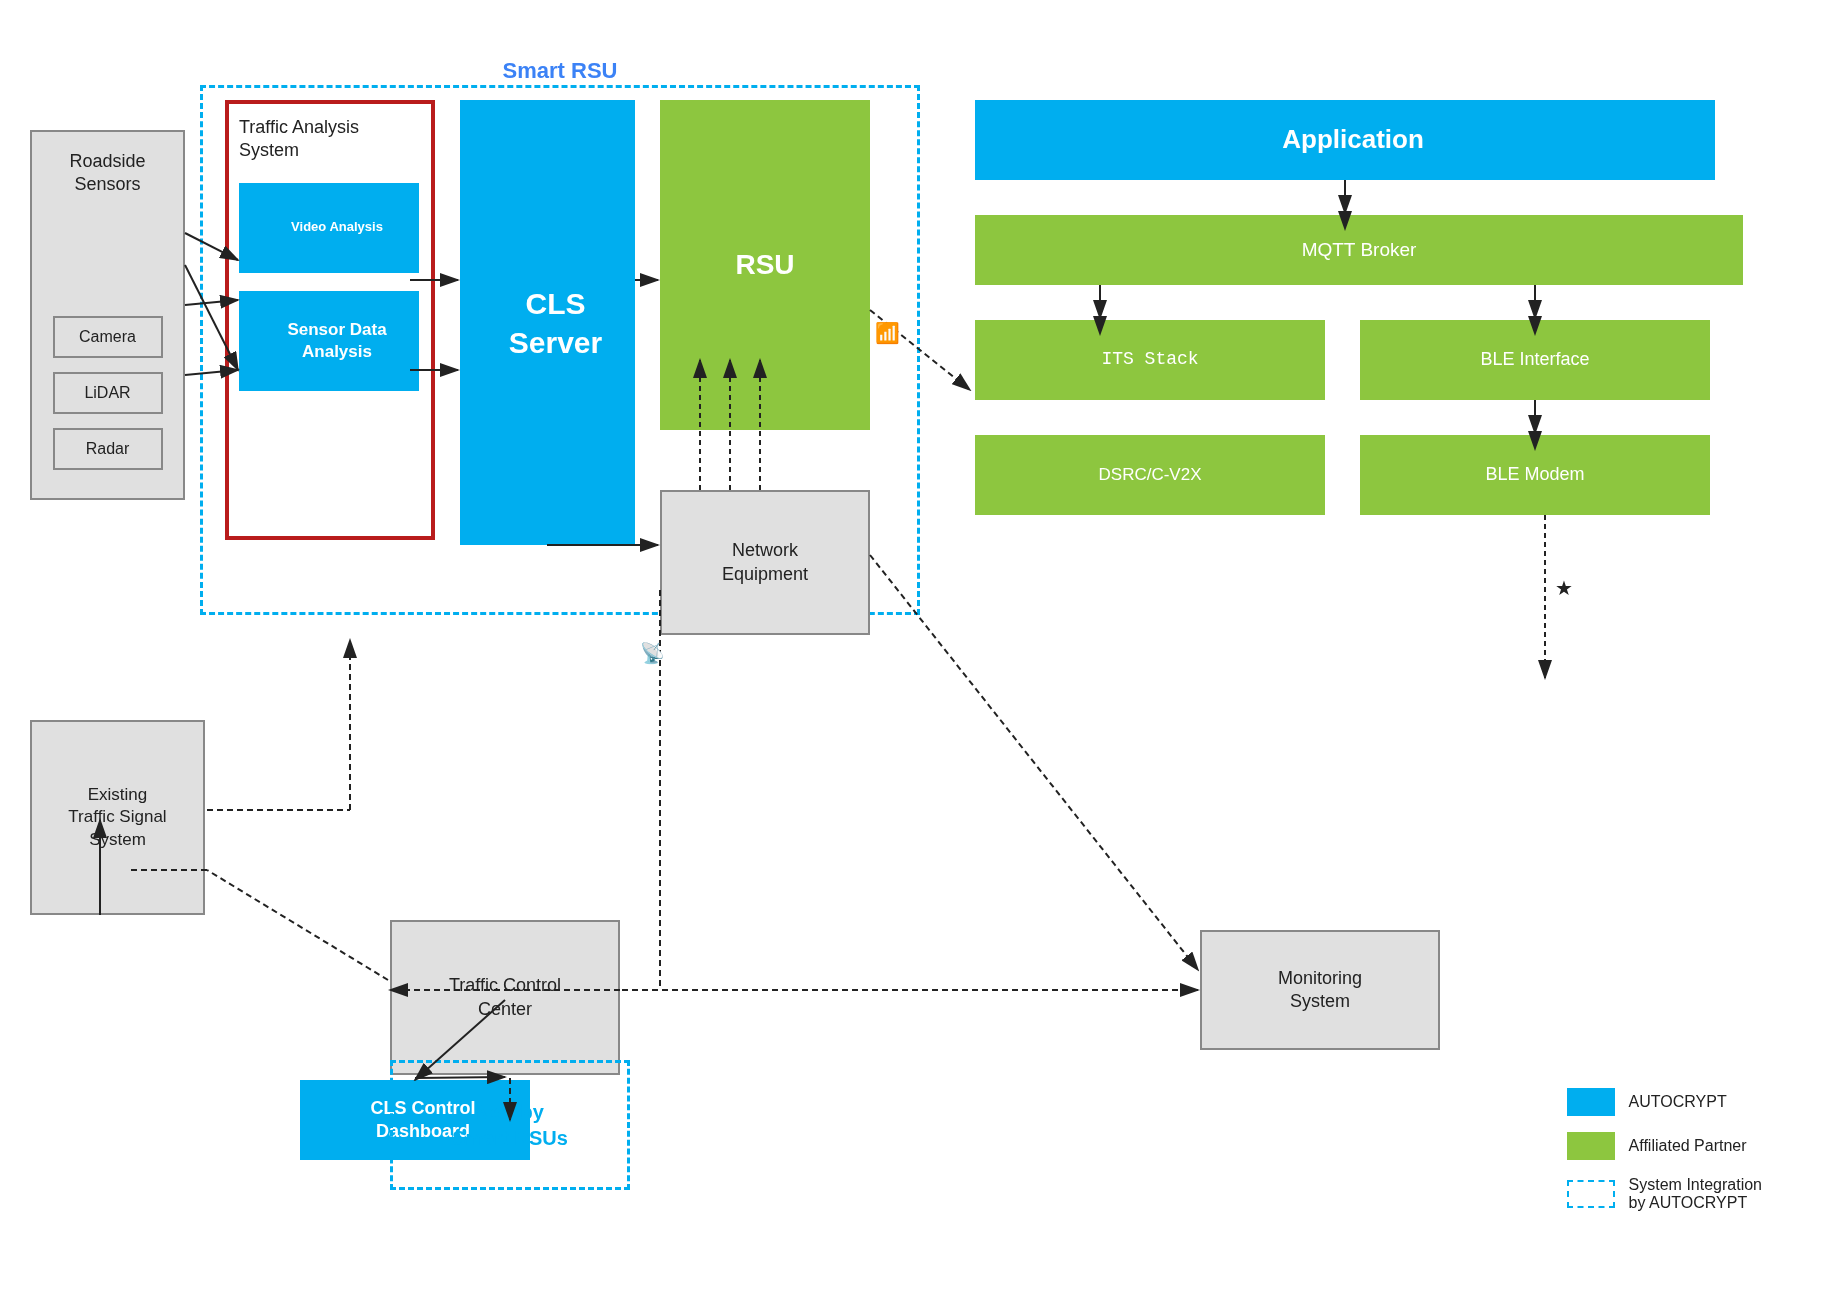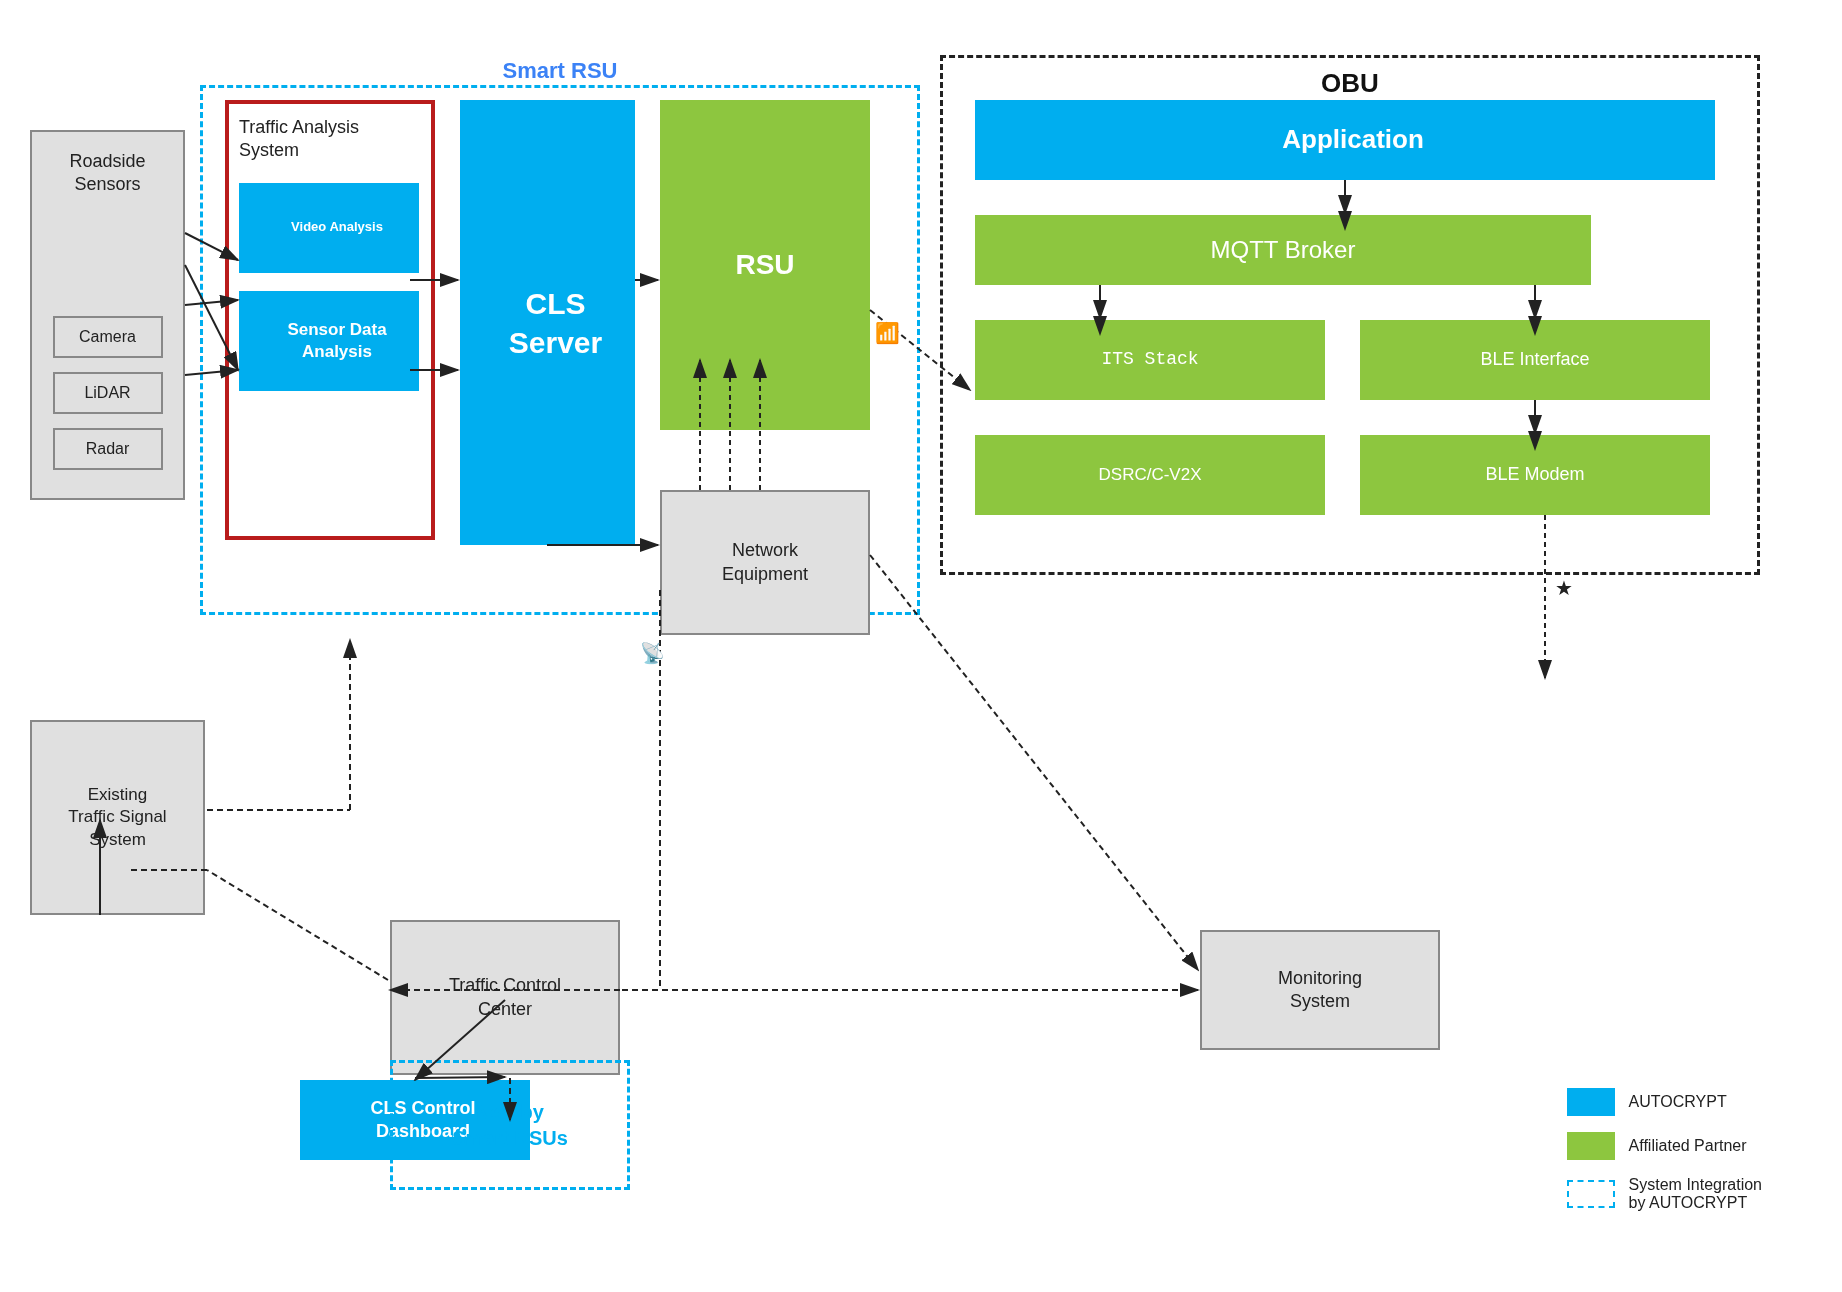--- a/index.html
+++ b/index.html
@@ -162,23 +162,20 @@
   </style>
 </head>
 <body>
 
 <div class="diagram-container">
 
   <div class="smart-rsu-container">
     <span class="smart-rsu-title">Smart RSU</span>
   </div>
 
-  <div class="obu-container">
-    <span class="obu-title">OBU</span>
-  </div>
 
   <div class="box box-gray" style="top:130px;left:30px;width:155px;height:370px;font-size:18px;flex-direction:column;gap:12px;padding:8px;">
     <div style="font-size:18px;line-height:1.3;margin-bottom:auto;margin-top:10px;text-align:center;">Roadside
 Sensors</div>
     <div style="display:flex;flex-direction:column;gap:14px;margin-bottom:20px;width:100%;align-items:center;">
       <div class="box box-gray" style="position:relative;width:110px;height:42px;font-size:16px;">Camera</div>
       <div class="box box-gray" style="position:relative;width:110px;height:42px;font-size:16px;">LiDAR</div>
       <div class="box box-gray" style="position:relative;width:110px;height:42px;font-size:16px;">Radar</div>
     </div>
   </div>
@@ -192,21 +189,21 @@
   </div>
 
   <div class="box box-blue" style="top:100px;left:460px;width:175px;height:445px;font-size:30px;font-weight:bold;">CLS<br>Server</div>
 
   <div class="box box-green" style="top:100px;left:660px;width:210px;height:330px;font-size:28px;font-weight:bold;text-align:center;">RSU</div>
 
   <div class="box box-gray" style="top:490px;left:660px;width:210px;height:145px;font-size:18px;">Network<br>Equipment</div>
 
   <div class="box box-blue" style="top:100px;left:975px;width:740px;height:80px;font-size:26px;font-weight:bold;">Application</div>
 
-  <div class="box box-green" style="top:215px;left:975px;width:616px;height:70px;font-size:24px;">MQTT Broker</div>
+  <div class="box box-green" style="top:215px;left:975px;width:768px;height:70px;font-size:19px;">MQTT Broker</div>
 
   <div class="box box-green" style="top:320px;left:975px;width:350px;height:80px;font-size:18px;font-family:Liberation Mono, monospace;">ITS Stack</div>
 
   <div class="box box-green" style="top:320px;left:1360px;width:350px;height:80px;font-size:18px;">BLE Interface</div>
 
   <div class="box box-green" style="top:435px;left:975px;width:350px;height:80px;font-size:17px;">DSRC/C-V2X</div>
 
   <div class="box box-green" style="top:435px;left:1360px;width:350px;height:80px;font-size:18px;">BLE Modem</div>
 
 

